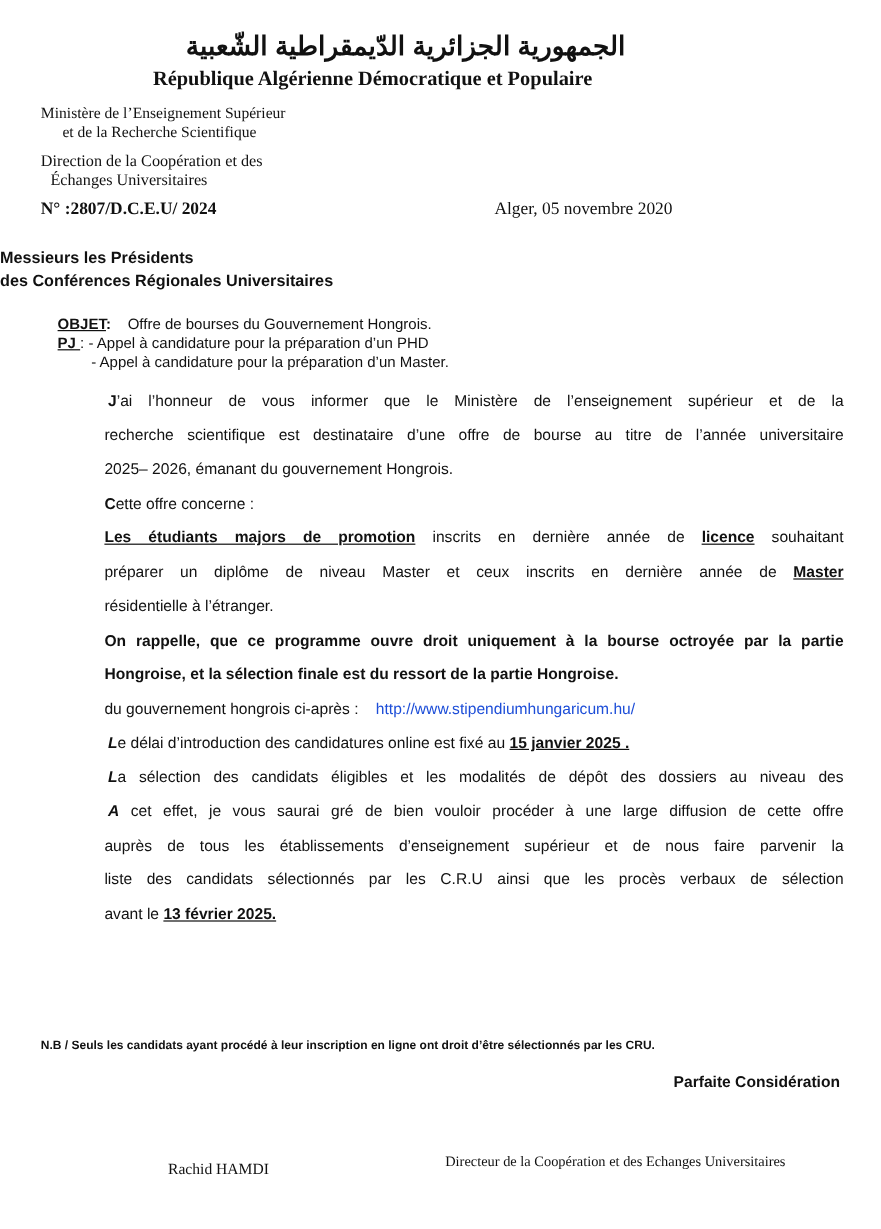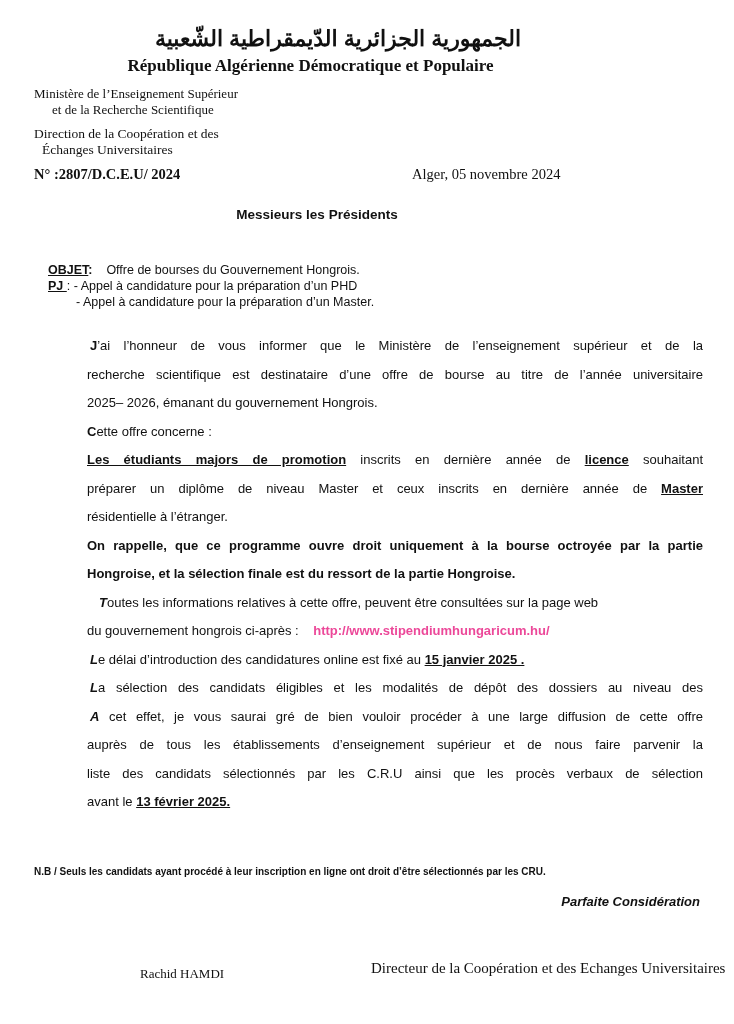--- a/index.html
+++ b/index.html
@@ -26,89 +26,89 @@
     .republique {
       top: 56px; left: 0; width: 621px; text-align: center;
       font-size: 17px; font-weight: bold;
     }
     .ministere { font-size: 13px; line-height: 16px; }
     .direction { font-size: 13.5px; font-weight: normal; line-height: 16px; }
     .ref { font-size: 14.5px; font-weight: bold; }
     .date { font-size: 14.5px; }
 
     .addressee {
-      top: 205px; left: 0; width: 634px; text-align: center;
+      top: 205px; left: 0; width: 634px; text-align: left;
       font-size: 13.5px; font-weight: bold; line-height: 19px;
     }
 
     .objet-block { font-size: 12.5px; line-height: 15.5px; }
     .u { text-decoration: underline; }
     .b { font-weight: bold; }
 
     .body-text {
       position: absolute;
       left: 87px;
       width: 616px;
       font-size: 13px;
       line-height: 28.5px;
       text-align: justify;
       text-align-last: left;
       white-space: normal;
     }
     .line { display: block; height: 28.5px; }
     .justify { text-align: justify; text-align-last: justify; }
-    .link { color: #ec4899; font-weight: bold; }
+    .link { color: #1d4ed8; font-weight: normal; }
 
     .nb { font-size: 10px; font-weight: bold; }
-    .closing { font-size: 13px; font-weight: bold; font-style: italic; }
+    .closing { font-size: 13px; font-weight: bold; }
     .signer { font-size: 13px; }
-    .sig-meta { font-size: 15px; line-height: 13px; }
+    .sig-meta { font-size: 12px; line-height: 13px; }
   </style>
 </head>
 <body>
 
 <div class="abs arabic">الجمهورية الجزائرية الدّيمقراطية الشّعبية</div>
 <div class="abs serif republique">République Algérienne Démocratique et Populaire</div>
 
 <div class="abs serif ministere" style="top:86px; left:34px;">Ministère de l’Enseignement Supérieur</div>
 <div class="abs serif ministere" style="top:102px; left:52px;">et de la Recherche Scientifique</div>
 
 <div class="abs serif direction" style="top:126px; left:34px;">Direction de la Coopération et des</div>
 <div class="abs serif direction" style="top:142px; left:42px;">Échanges Universitaires</div>
 
 <div class="abs serif ref" style="top:166px; left:34px;">N° :2807/D.C.E.U/ 2024</div>
-<div class="abs serif date" style="top:166px; left:412px;">Alger,  05 novembre 2024</div>
+<div class="abs serif date" style="top:166px; left:412px;">Alger,  05 novembre 2020</div>
 
 <div class="abs sans addressee">
   <div>Messieurs les Présidents</div>
+  <div>des Conférences Régionales  Universitaires</div>
 </div>
 
 <div class="abs sans objet-block" style="top:263px; left:48px;text-align:right;">
   <span class="b u">OBJET</span><span class="b">:</span>&nbsp;&nbsp;&nbsp;&nbsp;<span>Offre de bourses du Gouvernement Hongrois.</span>
 </div>
 <div class="abs sans objet-block" style="top:279px; left:48px;">
   <span class="b u">PJ </span><span>: - Appel à candidature pour la préparation d’un PHD</span>
 </div>
 <div class="abs sans objet-block" style="top:295px; left:76px;">- Appel à candidature pour la préparation d’un Master.</div>
 
-<div class="body-text sans" style="top:332px;">
+<div class="body-text sans" style="top:320px;">
   <span class="line justify" style="padding-left:3px;"><span class="b">J</span><span>’ai l’honneur de vous informer que le Ministère de l’enseignement supérieur et de la</span></span>
   <span class="line justify">recherche scientifique est destinataire d’une offre de bourse au titre de l’année universitaire</span>
   <span class="line">2025– 2026, émanant du gouvernement Hongrois.</span>
 
   <span class="line"><span class="b">C</span><span>ette offre concerne :</span></span>
 
   <span class="line justify"><span class="b u">Les étudiants  majors de promotion</span><span> inscrits en dernière année de </span><span class="b u">licence</span><span>  souhaitant</span></span>
   <span class="line justify"><span>préparer un diplôme de niveau Master et ceux inscrits en dernière année de </span><span class="b u">Master</span></span>
   <span class="line">résidentielle à l’étranger.</span>
 
   <span class="line justify b">On rappelle, que ce programme ouvre droit uniquement à la bourse octroyée par la partie</span>
   <span class="line b">Hongroise, et la sélection finale est du ressort de la partie Hongroise.</span>
 
-  <span class="line" style="padding-left:12px;"><i class="b">T</i><span>outes les informations relatives à cette offre,  peuvent être consultées sur la page web</span></span>
   <span class="line"><span>du gouvernement hongrois ci-après :</span>&nbsp;&nbsp;&nbsp;&nbsp;<span class="link">http://www.stipendiumhungaricum.hu/</span></span>
 
   <span class="line" style="padding-left:3px;"><i class="b">L</i><span>e délai d’introduction des candidatures online est fixé au </span><span class="b u">15  janvier 2025 .</span></span>
 
   <span class="line justify" style="padding-left:3px;"><i class="b">L</i><span>a sélection des candidats éligibles  et les modalités de dépôt des dossiers au niveau des</span></span>
 
   <span class="line justify" style="padding-left:3px;"><i class="b">A</i><span> cet effet, je vous saurai gré de bien vouloir procéder à une large diffusion de cette offre</span></span>
   <span class="line justify">auprès de tous les établissements d’enseignement supérieur et de nous faire parvenir la</span>
   <span class="line justify">liste des candidats sélectionnés par les C.R.U ainsi que les procès verbaux de sélection</span>
   <span class="line"><span>avant le </span><span class="b u">13 février 2025.</span></span>

